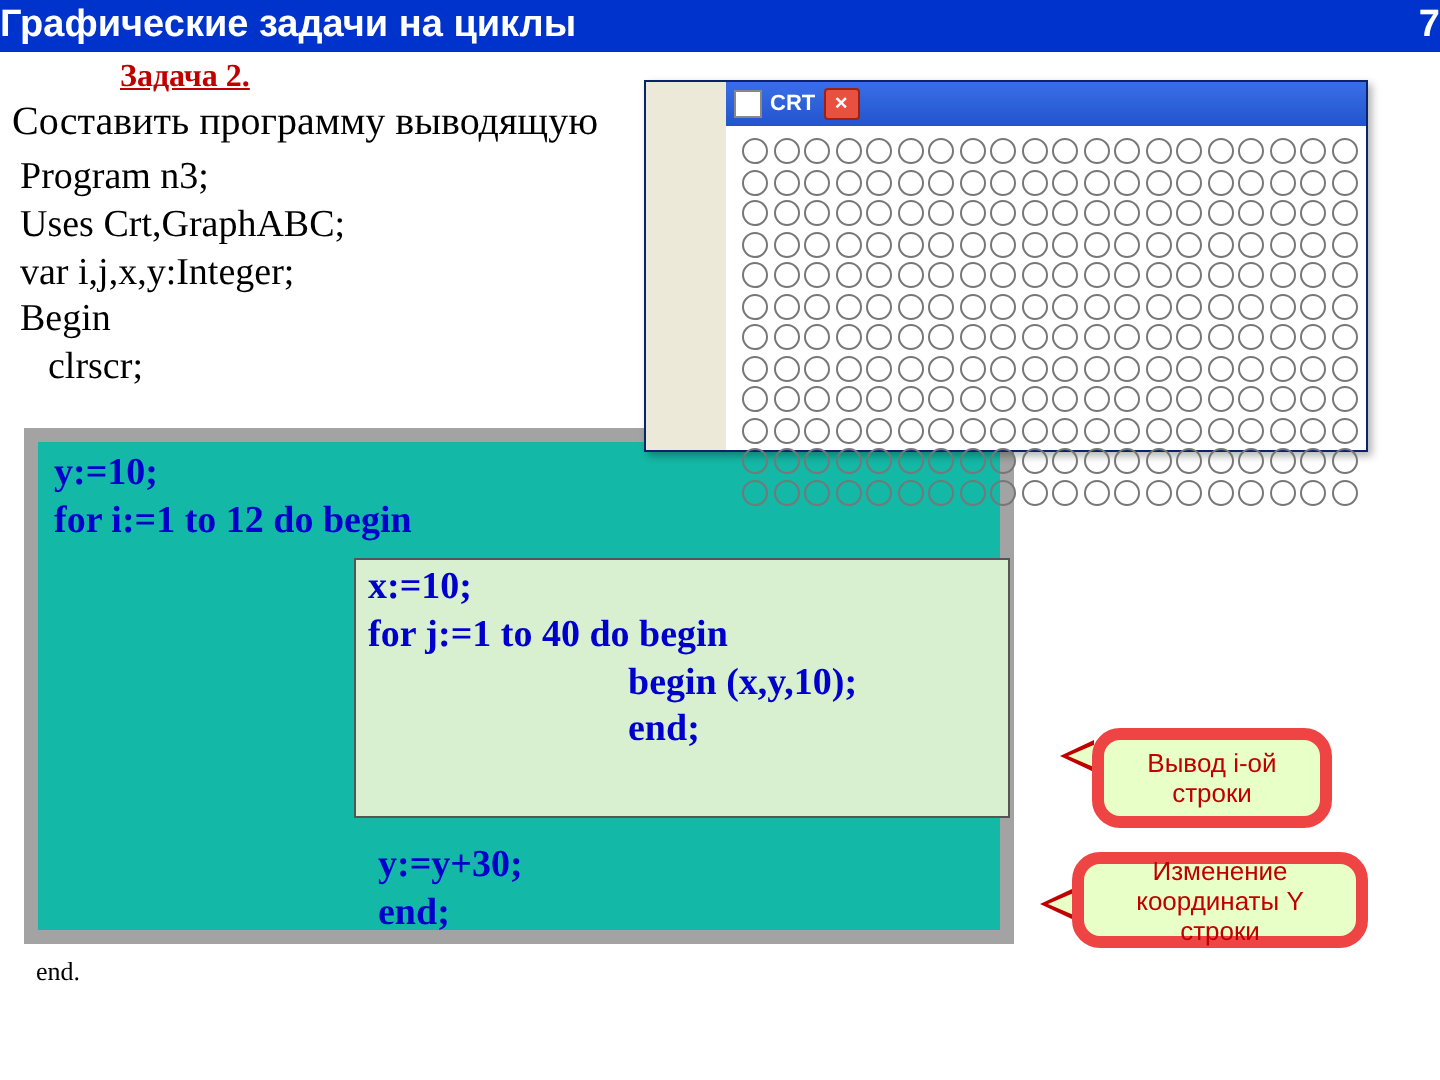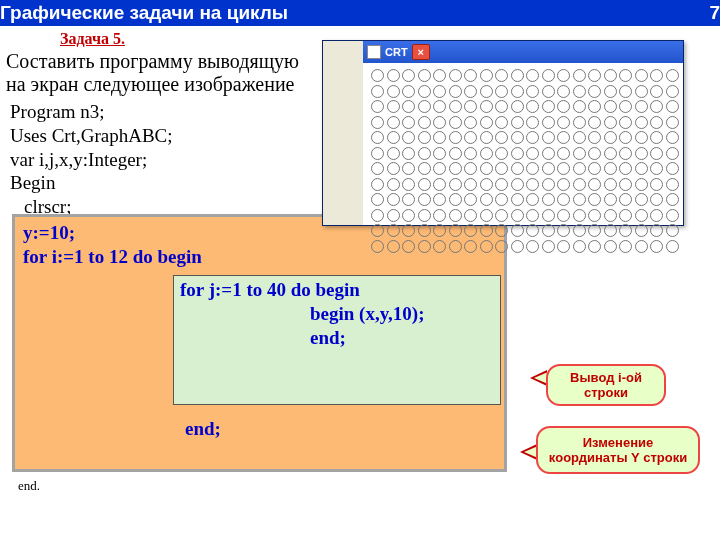--- a/index.html
+++ b/index.html
@@ -38,22 +38,22 @@
       margin: 4px 0 0 10px;
       font-size: 19px;
       line-height: 1.25;
     }
     .outer-block {
       position: absolute;
       left: 12px;
       top: 214px;
       width: 495px;
       height: 258px;
-      background: #fdba74;
-      border: 3px solid #a3a3a3;
+      background: #14b8a6;
+      border: 7px solid #a3a3a3;
       padding: 4px 8px;
       font-size: 19px;
       line-height: 1.25;
       color: #0000cc;
       font-weight: bold;
     }
     .inner-block {
       position: absolute;
       left: 158px;
       top: 58px;
@@ -75,32 +75,32 @@
       font-weight: bold;
     }
     .end-text {
       position: absolute;
       left: 18px;
       top: 478px;
       font-size: 13px;
     }
     .callout {
       position: absolute;
-      border: 2px solid #ef4444;
+      border: 6px solid #ef4444;
       border-radius: 14px;
       background: #e8ffc8;
       font-family: Arial, sans-serif;
       font-size: 13px;
-      font-weight: bold;
+      font-weight: normal;
       color: #c00000;
       text-align: center;
       padding: 4px 6px;
     }
     .callout1 { left: 546px; top: 364px; width: 120px; }
-    .callout2 { left: 536px; top: 426px; width: 164px; height: 48px; display:flex; align-items:center; justify-content:center; }
+    .callout2 { left: 536px; top: 426px; width: 148px; height: 48px; display:flex; align-items:center; justify-content:center; }
     .callout-tail {
       position: absolute;
       width: 0; height: 0;
       border-top: 6px solid transparent;
       border-bottom: 6px solid transparent;
       border-right: 14px solid #e8ffc8;
     }
     .callout-tail-border {
       position: absolute;
       width: 0; height: 0;
@@ -172,45 +172,46 @@
     .indent1 { padding-left: 14px; }
   </style>
 </head>
 <body>
 
 <div class="header">
   <span>Графические задачи на циклы</span>
   <span>7</span>
 </div>
 
-<div class="task-title">Задача 5.</div>
+<div class="task-title">Задача 2.</div>
 <div class="task-desc">
   <div>Составить программу выводящую</div>
-  <div>на экран следующее изображение</div>
 </div>
 
 <div class="code-root">
   <div>Program n3;</div>
   <div>Uses Crt,GraphABC;</div>
   <div>var i,j,x,y:Integer;</div>
   <div>Begin</div>
   <div class="indent1">clrscr;</div>
 </div>
 
 <div class="outer-block">
   <div>y:=10;</div>
   <div>for i:=1 to 12 do begin</div>
 
   <div class="inner-block">
+    <div>x:=10;</div>
     <div>for j:=1 to 40 do begin</div>
     <div style="padding-left:130px">begin (x,y,10);</div>
     <div style="padding-left:130px">end;</div>
   </div>
 
   <div class="after-inner">
+    <div>y:=y+30;</div>
     <div>end;</div>
   </div>
 </div>
 
 <div class="end-text">end.</div>
 
 <div class="callout-tail-border tail1b"></div>
 <div class="callout-tail tail1"></div>
 <div class="callout callout1">Вывод i-ой строки</div>
 

